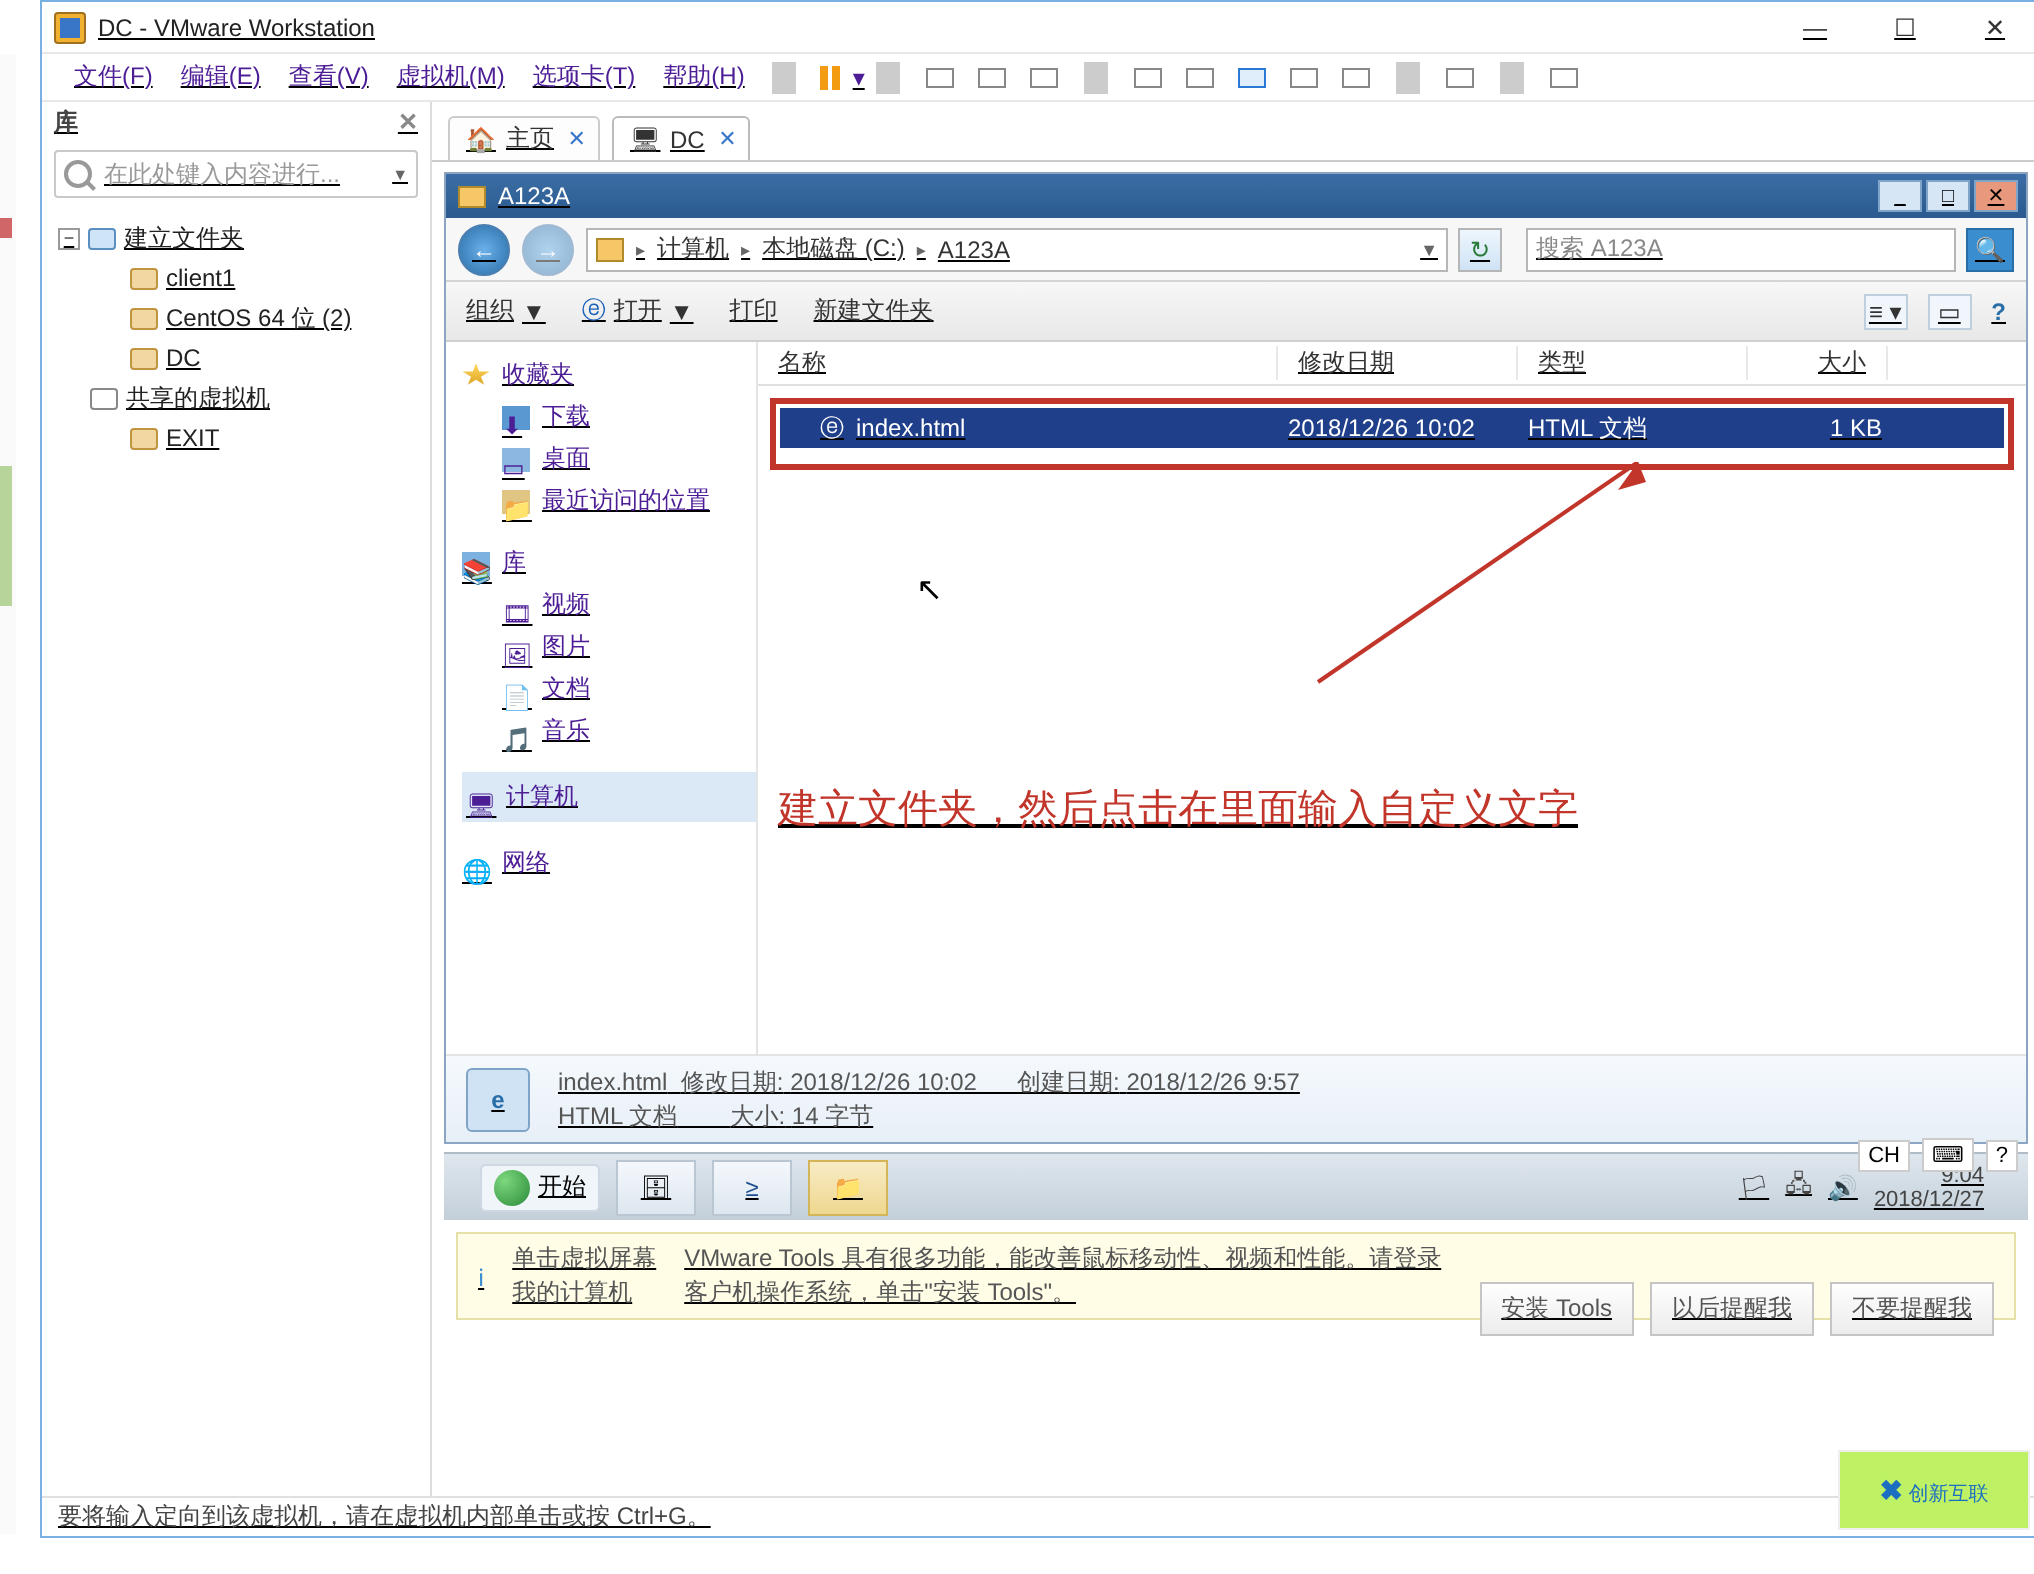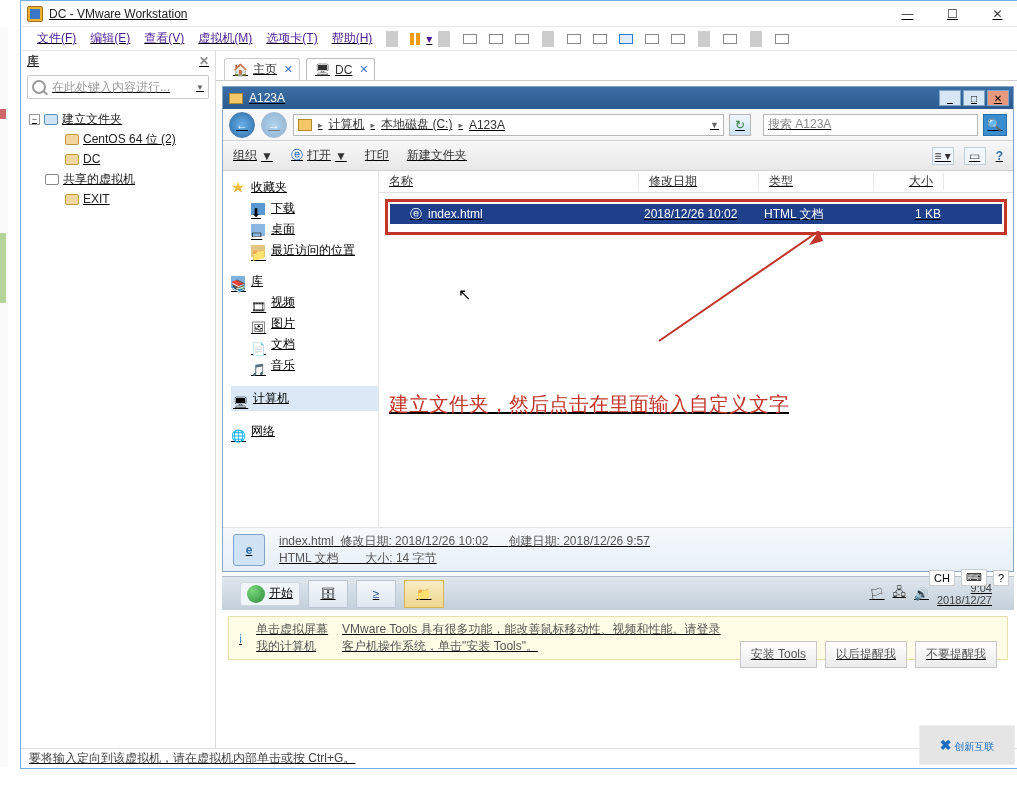--- a/index.html
+++ b/index.html
@@ -66,21 +66,21 @@
 .refresh { width: 22px; height: 22px; border: 1px solid #b6b6b6; display: flex; align-items: center; justify-content: center; margin-left: -1px; background: linear-gradient(#eef6fd,#cfe3f5); color: #2a7a39; }
 .srch { width: 215px; height: 22px; border: 1px solid #b6b6b6; background: #fff; display:flex; align-items:center; padding: 0 4px; color: #888; margin-left: 6px; font-family: SimSun, monospace; }
 .srchbtn { width: 24px; height: 22px; border: 1px solid #2a6ea8; background: #3a8ed0; color:#fff; display:flex; align-items:center; justify-content:center; margin-left:-1px; }
 
 .expl-tool { height: 30px; background: linear-gradient(#f7f7f7,#e8e8e8); border-bottom: 1px solid #d0d0d0; display:flex; align-items:center; padding: 0 10px; gap: 18px; color: #333; font-size: 12px; }
 .expl-tool .tbtn { display:flex; align-items:center; gap:4px; }
 .et-right { margin-left:auto; display:flex; gap:10px; align-items:center; }
 .viewbtn { width:22px; height:18px; border:1px solid #bfcfdd; background:#f0f6fc; display:inline-flex; align-items:center; justify-content:center; }
 
 .expl-body { flex:1; display:flex; }
-.expl-tree { width: 156px; border-right: 1px solid #e4e4e4; padding: 6px 0 6px 8px; line-height: 21px; font-size: 12px; color: #000000; }
+.expl-tree { width: 156px; border-right: 1px solid #e4e4e4; padding: 6px 0 6px 8px; line-height: 21px; font-size: 12px; color: #4c1d95; }
 .expl-tree .hdr { display:flex; align-items:center; gap:6px; font-weight:400; }
 .et-ico { width:14px; height:12px; display:inline-block; }
 .star{background:linear-gradient(#ffd75a,#d99f1f); clip-path: polygon(50% 0, 61% 35%, 98% 35%, 68% 57%, 79% 91%, 50% 70%, 21% 91%, 32% 57%, 2% 35%, 39% 35%);}
 .expl-tree .item { padding-left: 20px; display:flex; align-items:center; gap:6px; }
 .expl-tree .grp { margin-top: 10px; }
 .expl-tree .comp { margin-top: 10px; background:#dbe9f7; padding:2px 2px; display:flex; align-items:center; gap:6px; }
 
 .expl-cols { height: 22px; display:flex; align-items:center; background:#fff; border-bottom:1px solid #e0e0e0; font-size:12px; color:#333; font-family: SimSun, monospace; }
 .expl-cols div { padding:0 10px; border-right:1px solid #e8e8e8; }
 .col-name{ flex:0 0 260px; } .col-date{flex:0 0 120px;} .col-type{flex:0 0 115px;} .col-size{flex:0 0 70px; text-align:right;}
@@ -108,21 +108,21 @@
 .tray { margin-left:auto; display:flex; align-items:center; gap:8px; color:#444; padding-right:4px; }
 .tray .clock{ font-size:11px; text-align:right; line-height:12px;}
 
 .vmw-tip { margin: 6px 6px 0 6px; height: 44px; background:#fffde6; border:1px solid #e6e1a8; display:flex; align-items:center; padding:0 10px; gap:14px; color:#555; font-size:12px;}
 .vmw-tip .btns{margin-left:auto; display:flex; gap:8px;margin-top:32px;}
 .tipbtn{ padding:4px 10px; border:1px solid #c5c5c5; background:linear-gradient(#fefefe,#ececec); font-size:12px;}
 
 .statusbar{ height:20px; border-top:1px solid #e0e0e0; padding:2px 8px; color:#444; display:flex; align-items:center;}
 .status-ico { margin-left:auto; display:flex; gap:6px; }
 
-.logo-watermark { position:absolute; right:2px; bottom:22px; width:96px; height:40px; background:#e5e5e5; border:1px solid #eee; display:flex; align-items:center; justify-content:center; color:#1c6fc0; font-size:10px; }
+.logo-watermark { position:absolute; right:2px; bottom:22px; width:96px; height:40px; background:#bef264; border:1px solid #eee; display:flex; align-items:center; justify-content:center; color:#1c6fc0; font-size:10px; }
 .logo-watermark b{font-size:14px;}
 
 
 .gutter { position:absolute; left:0; top:27px; width:8px; height:740px; background:#fafafa; }
 .gutter .strip { position:absolute; left:0; top:206px; width:6px; height:70px; background:#b7d59a; }
 .gutter .red { position:absolute; left:0; top:82px; width:6px; height:10px; background:#d06668; }
 .cursor { position:absolute; left:458px; top:285px; font-size:16px; color:#000;}
 </style>
 </head>
 <body>
@@ -203,20 +203,24 @@
         <span class="dd">▼</span>
       </div>
       <div class="tree">
         <div class="row">
             <span class="exp">−</span>
             <span class="ico-mon"></span>
             <span>建立文件夹</span>
           </div>
         <div class="row lvl2">
             <span class="ico-mon" style="background:#f3d7a0;border-color:#c09540"></span>
+            <span>client1</span>
+          </div>
+        <div class="row lvl2">
+            <span class="ico-mon" style="background:#f3d7a0;border-color:#c09540"></span>
             <span>CentOS 64 位 (2)</span>
           </div>
         <div class="row lvl2">
             <span class="ico-mon" style="background:#f3d7a0;border-color:#c09540"></span>
             <span>DC</span>
           </div>
         <div class="row lvl1">
             <span class="ico-net"></span>
             <span>共享的虚拟机</span>
           </div>

